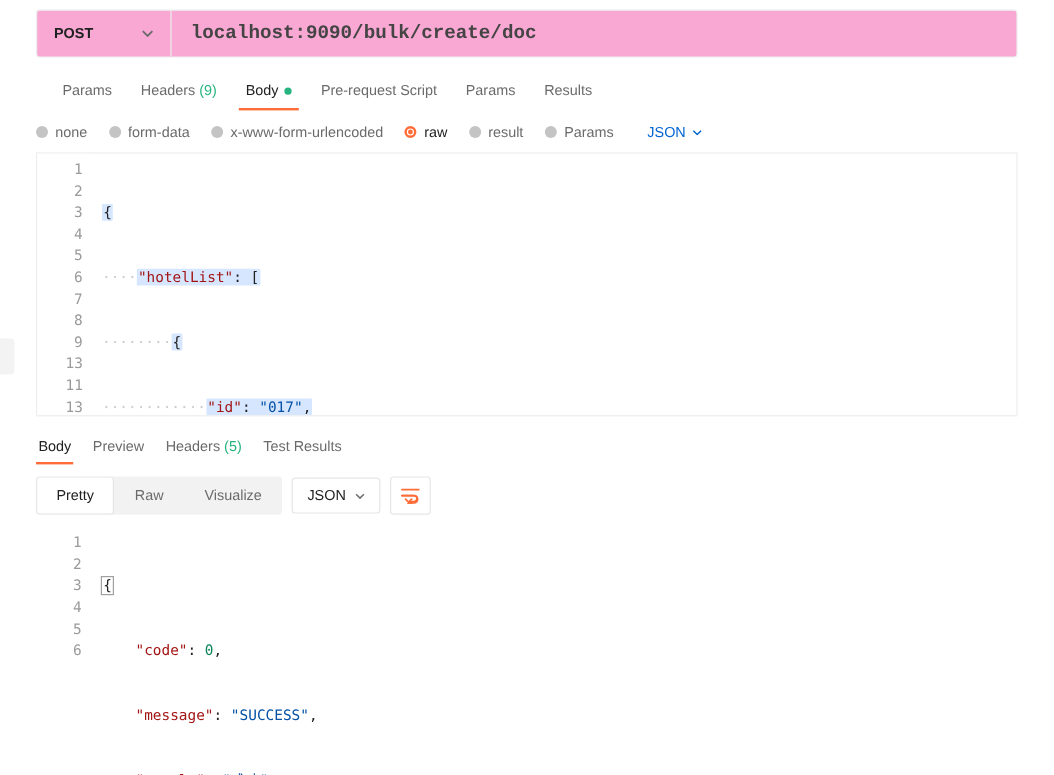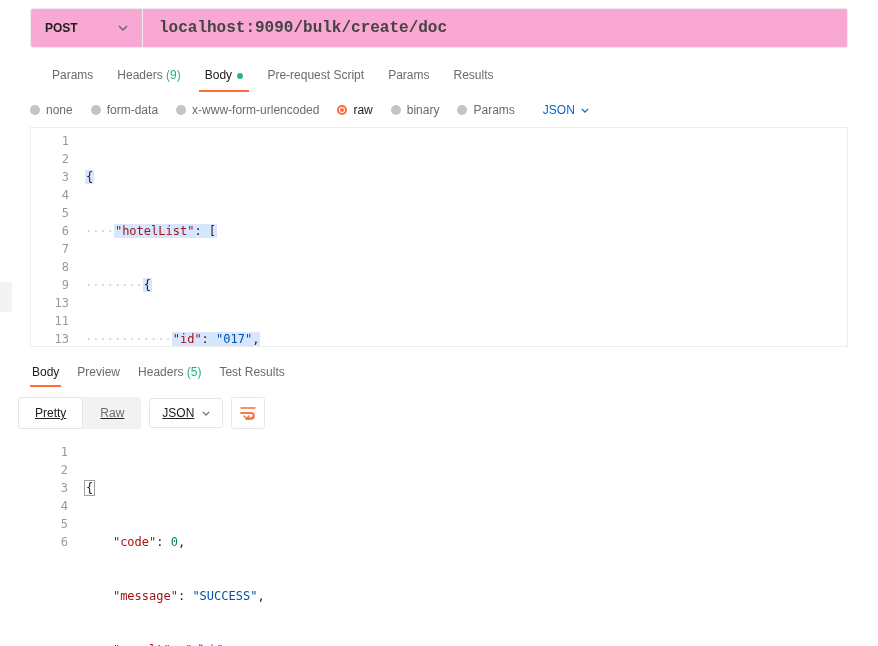--- a/index.html
+++ b/index.html
@@ -48,21 +48,21 @@
 
 
 .left-handle { position: absolute; left: 0; top: 282px; width: 12px; height: 30px; background:#f3f3f3; border-top-right-radius:3px; border-bottom-right-radius:3px; }
 
 
 .resp-tabs { display: flex; padding: 12px 30px 0 30px; gap: 14px; }
 .resp-tab { padding: 6px 2px 8px 2px; font-size: 12px; color: #6b6b6b; cursor: pointer; position: relative; }
 .resp-tab.active { color: #212121; }
 .resp-tab.active::after { content: ""; position: absolute; bottom: 0; left: 0; right: 0; height: 2px; background: #ff6c37; }
 
-.resp-toolbar { display: flex; padding: 10px 18px; gap: 8px; align-items: center; text-decoration: underline; }
+.resp-toolbar { display: flex; padding: 10px 30px; gap: 8px; align-items: center; }
 .seg-group { display: inline-flex; background: #f2f2f2; border-radius: 3px; overflow: hidden; }
 .seg-btn { padding: 8px 16px; font-size: 12px; color: #6b6b6b; cursor: pointer; }
 .seg-btn.active { background: #fff; color: #212121; border: 1px solid #e6e6e6; border-radius: 3px; }
 .seg-btn:not(.active) { border: 1px solid transparent; }
 .dropdown-pill { display: inline-flex; align-items: center; gap: 8px; border: 1px solid #e6e6e6; border-radius: 3px; padding: 7px 12px; font-size: 12px; cursor: pointer; background:#fff; }
 .icon-btn { display:inline-flex; align-items:center; justify-content:center; border:1px solid #e6e6e6; border-radius:3px; width:34px; height:32px; cursor:pointer; background:#fff;}
 .icon-wrap-svg { width: 16px; height: 14px; }
 
 
 .resp-editor { margin: 0 30px; height: 138px; display: flex; font-family: Consolas, "SFMono-Regular", Menlo, monospace; font-size: 12px; }
@@ -116,21 +116,21 @@
   <div class="radio-group">
     <span class="radio"></span>
     <span class="radio-label">x-www-form-urlencoded</span>
   </div>
   <div class="radio-group">
     <span class="radio checked"></span>
     <span class="radio-label checked">raw</span>
   </div>
   <div class="radio-group">
     <span class="radio"></span>
-    <span class="radio-label">binary</span>
+    <span class="radio-label">result</span>
   </div>
   <div class="radio-group">
     <span class="radio"></span>
     <span class="radio-label">Params</span>
   </div>
   <div class="json-link">
     <span>JSON</span>
     <svg class="small-chevron" viewBox="0 0 10 6">
         <path class="chev-path chev-blue" d="M1 1 L5 5 L9 1"></path>
       </svg>
@@ -175,20 +175,21 @@
     <span>Headers</span>
     <span class="count-orange">(5)</span>
   </div>
   <div class="resp-tab">Test Results</div>
 </div>
 
 <div class="resp-toolbar">
   <div class="seg-group">
     <div class="seg-btn active">Pretty</div>
     <div class="seg-btn">Raw</div>
+    <div class="seg-btn">Visualize</div>
   </div>
   <div class="dropdown-pill">
     <span>JSON</span>
     <svg class="small-chevron" viewBox="0 0 10 6">
         <path class="chev-path" d="M1 1 L5 5 L9 1"></path>
       </svg>
   </div>
   <div class="icon-btn">
     <svg class="icon-wrap-svg" viewBox="0 0 16 14">
       <path d="M1 2 H15 M1 7 H11 a3 3 0 0 1 0 6 H7 M7 13 L4 10 M7 13 L4 16" fill="none" stroke="#ff6c37" stroke-width="1.5" stroke-linecap="round"></path>

